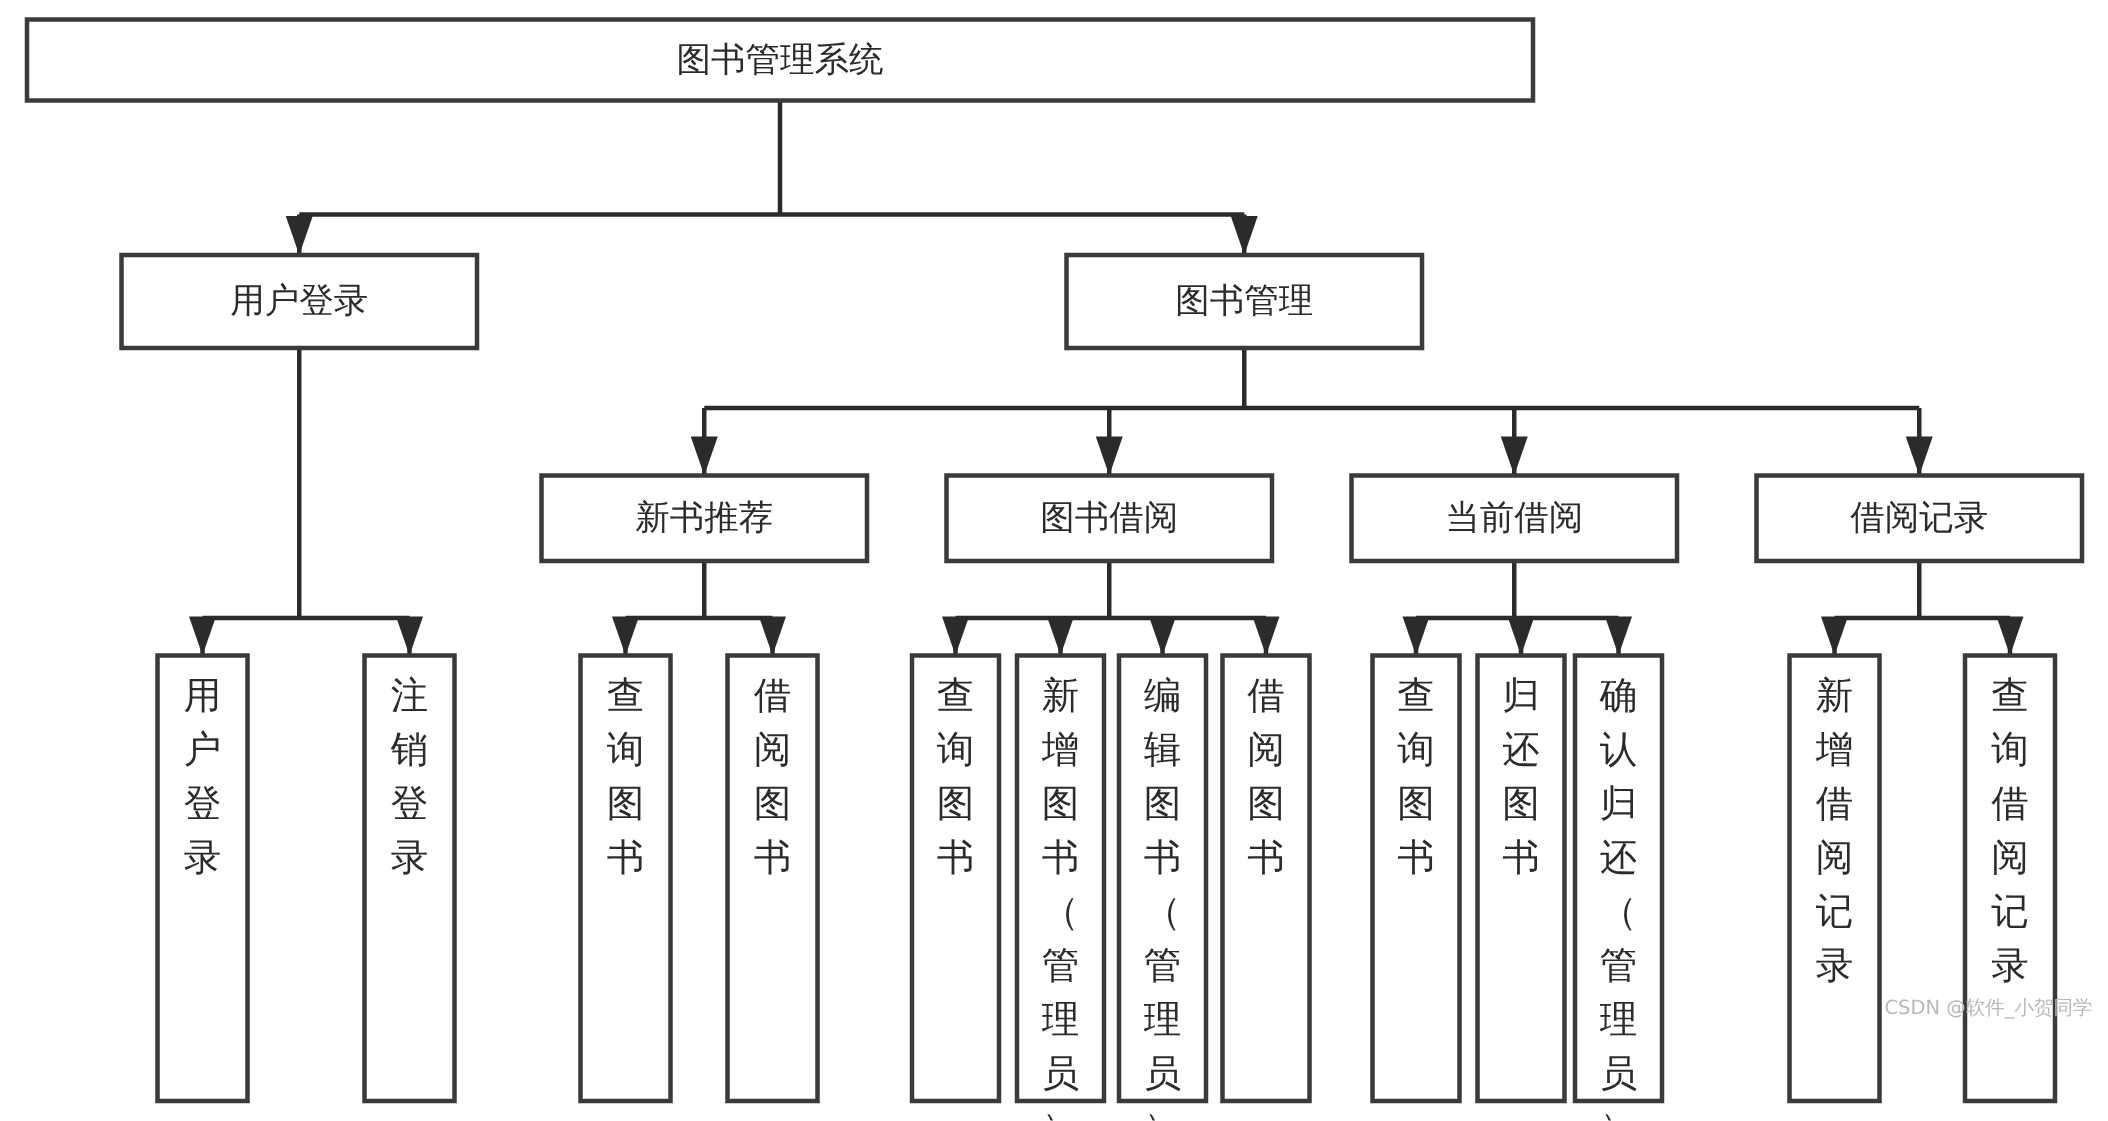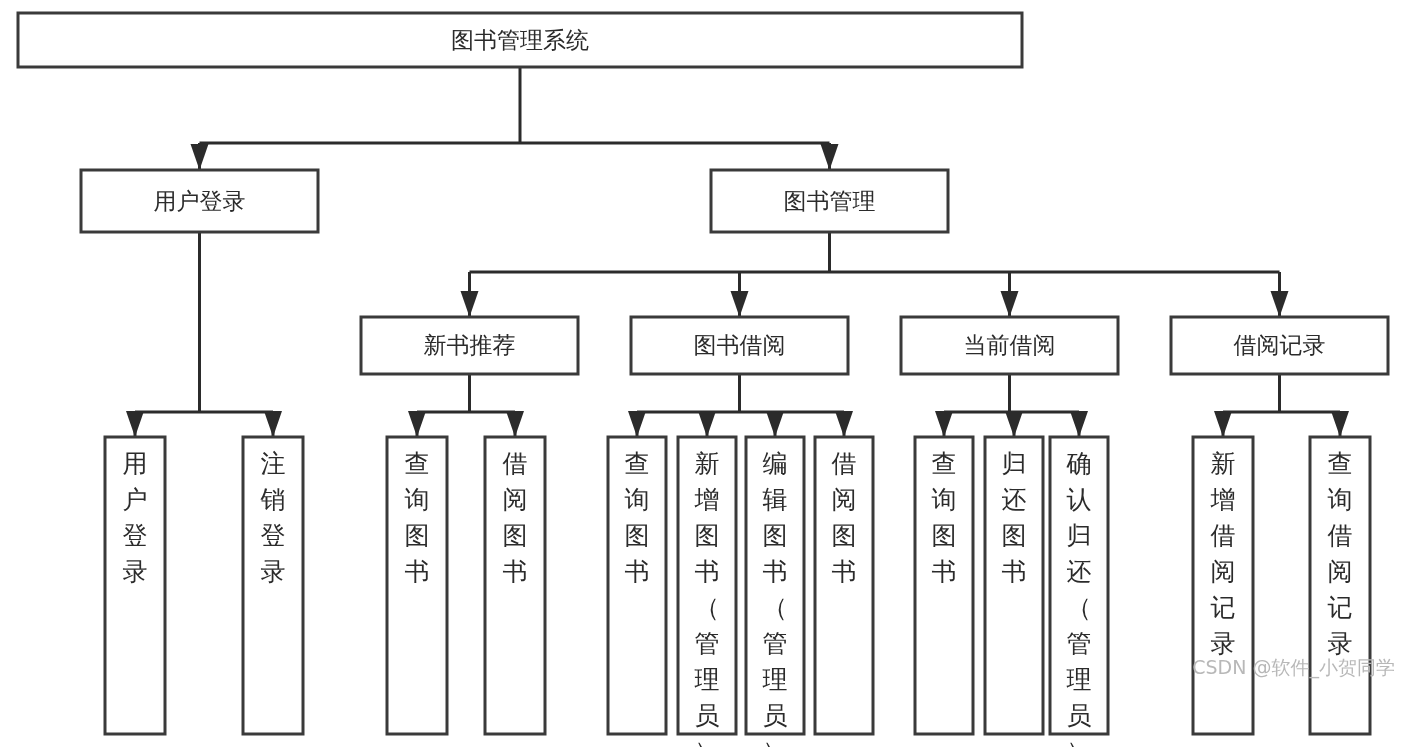--- a/index.html
+++ b/index.html
@@ -46,21 +46,21 @@
   }
   .arrow-head {
     fill: #2b2b2b;
     stroke: none;
   }
   .watermark {
     position: absolute;
     right: 10px;
     bottom: 6px;
     font-family: "DejaVu Sans", "Liberation Sans", sans-serif;
-    font-size: 19px;
+    font-size: 13px;
     color: #b8b8b8;
     white-space: nowrap;
     pointer-events: none;
   }
 </style>
 </head>
 <body>
 
 <div id="diagram-root">
   <svg class="diagram-canvas" id="diagram-svg" viewBox="0 0 1405 747" xmlns="http://www.w3.org/2000/svg">

